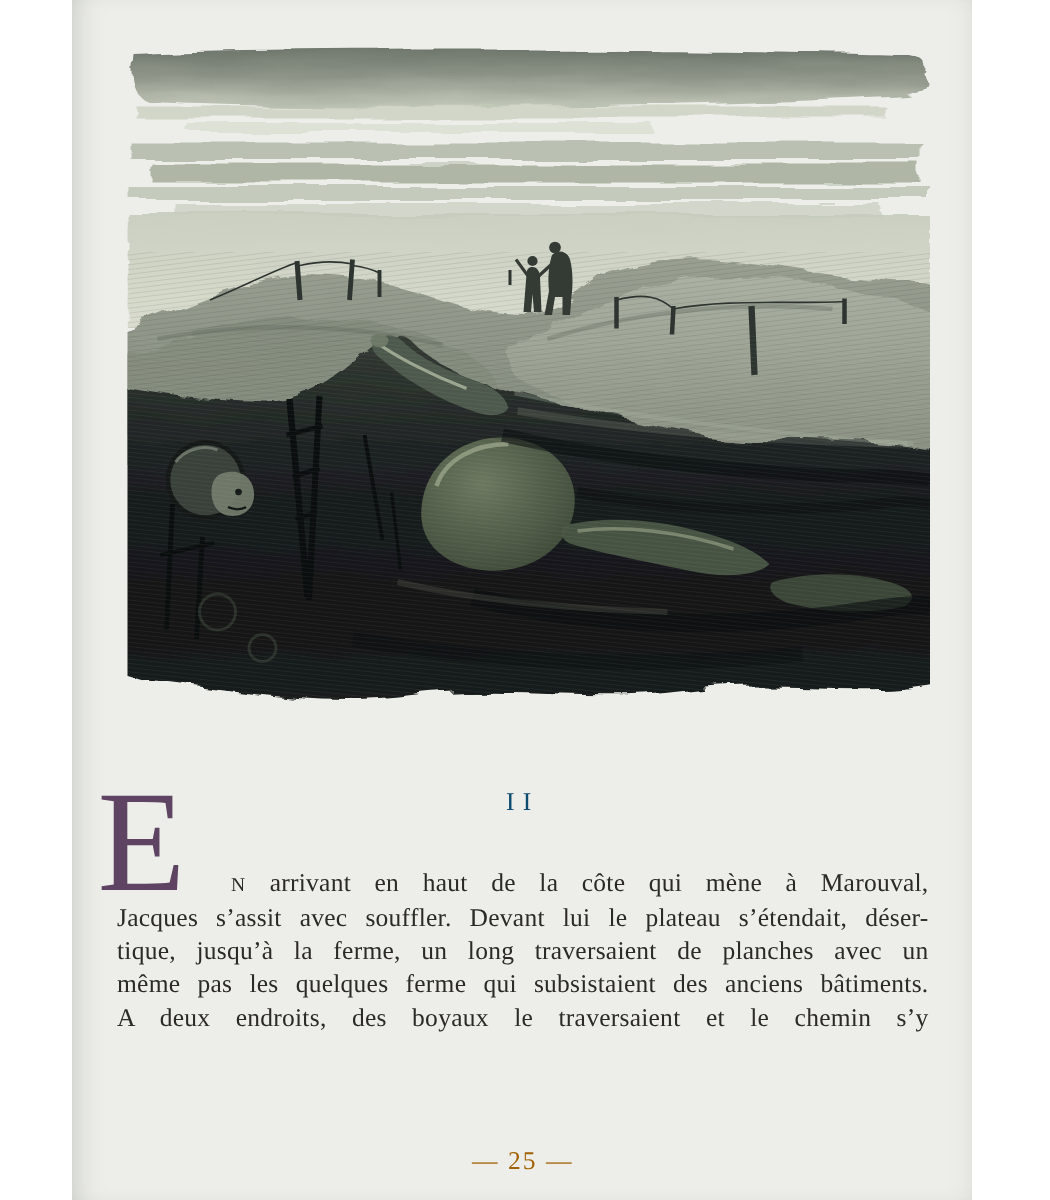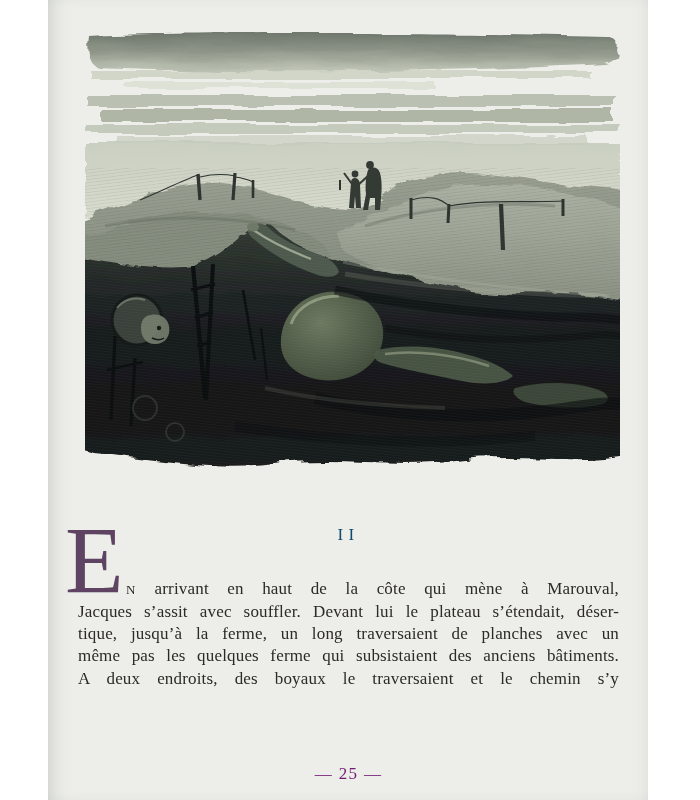--- a/index.html
+++ b/index.html
@@ -8,24 +8,24 @@
   .page{position:absolute;left:48px;top:0;width:600px;height:800px;background:#edeee9;
         box-shadow:inset 14px 0 22px -16px rgba(90,95,90,.35), inset -10px 0 18px -14px rgba(120,125,120,.25);}
   .illustration{position:absolute;left:37px;top:28px;width:535px;height:445px;display:block;}
   .chapter{position:absolute;left:30px;top:526px;width:541px;text-align:center;
            font-size:17px;line-height:17px;letter-spacing:.32em;color:#0c4a6e;}
   .dropcap{position:absolute;left:17px;top:513px;font-size:96px;line-height:96px;
            color:#5e4462;font-family:"Liberation Serif",serif;}
   .textblock{position:absolute;left:30px;top:578px;width:541px;color:#2c2a26;
              font-size:17px;line-height:22.15px;letter-spacing:.01em;}
   .line{text-align:justify;text-align-last:justify;text-justify:inter-word;white-space:normal;}
-  .line.first{margin-left:48px;}
+  .line.first{margin-left:76px;}
   .sc{font-size:13px;letter-spacing:.05em;}
   .folio{position:absolute;left:30px;top:765px;width:541px;text-align:center;
-         font-size:17px;line-height:17px;color:#701a75;letter-spacing:.08em;}
+         font-size:17px;line-height:17px;color:#a16207;letter-spacing:.08em;}
 </style>
 </head>
 <body>
 
 <div class="canvas">
   <div class="page">
 
     <svg class="illustration" viewBox="0 0 535 445" xmlns="http://www.w3.org/2000/svg">
       <defs>
         <linearGradient id="g-band1" x1="0" y1="0" x2="0" y2="1">

